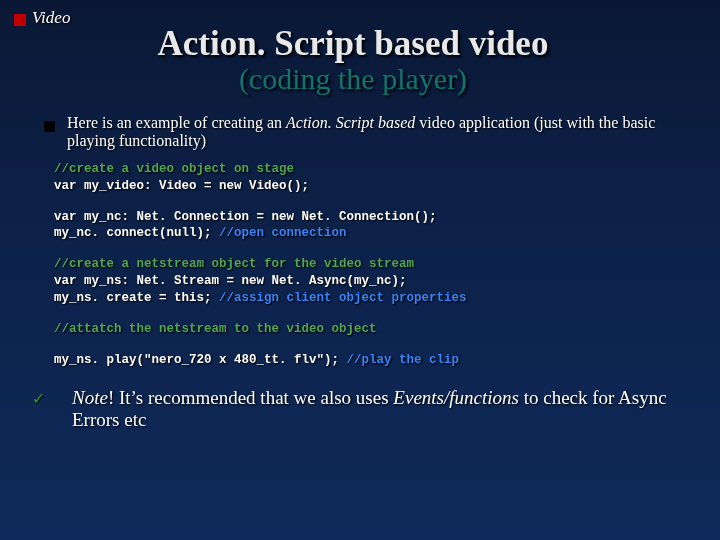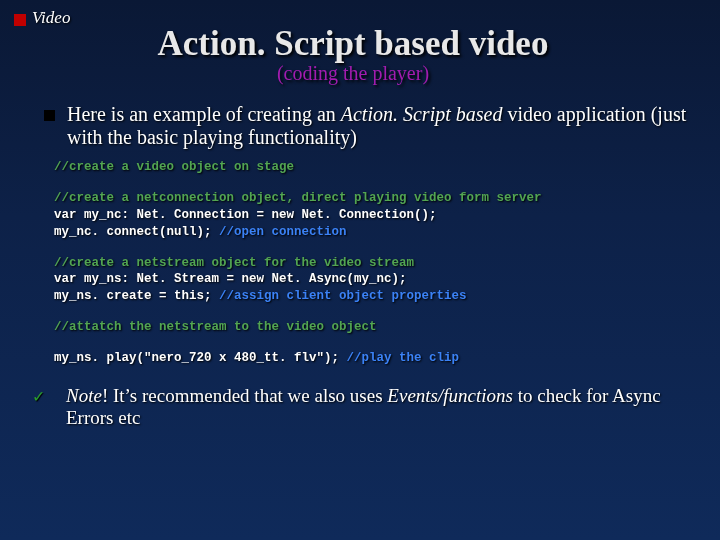--- a/index.html
+++ b/index.html
@@ -24,36 +24,36 @@
     text-shadow: 1px 1px 2px #000;
   }
   .title-block { text-align: center; margin-top: -4px; }
   .title {
     font-size: 35px;
     font-weight: bold;
     color: #e8e8e8;
     text-shadow: 2px 2px 3px #000;
   }
   .subtitle {
-    font-size: 20px;
-    color: #a21caf;
+    font-size: 30px;
+    color: #0f766e;
     text-shadow: 2px 2px 3px #000;
     margin-top: -2px;
   }
   .bullet-row {
     display: flex;
     align-items: flex-start;
     margin: 18px 0 6px 30px;
   }
   .black-sq {
     width: 11px; height: 11px; background: #000;
     margin-top: 7px; flex: 0 0 11px;
   }
   .intro {
-    font-size: 20px;
+    font-size: 16px;
     margin-left: 12px;
     line-height: 1.15;
     text-shadow: 1px 1px 2px #000;
   }
   .intro .ital { font-style: italic; }
   .code-region {
     margin: 10px 0 18px 40px;
     font-family: "Courier New", Courier, monospace;
     font-size: 12.5px;
     line-height: 1.35;
@@ -77,21 +77,21 @@
   }
   .check {
     color: #2a9d2a;
     font-size: 16px;
     margin-top: 2px;
     flex: 0 0 18px;
     text-shadow: 1px 1px 1px #000;
   }
   .note {
     font-size: 19px;
-    margin-left: 16px;
+    margin-left: 22px;
     line-height: 1.15;
     text-shadow: 1px 1px 2px #000;
   }
   .note .nb { font-style: italic; }
   .note .em2 { font-style: italic; }
 </style>
 </head>
 <body>
 
 <div class="topline">
@@ -107,24 +107,24 @@
 <div class="bullet-row">
   <div class="black-sq"></div>
   <div class="intro">
     <span>Here is an example of creating an </span><span class="ital">Action. Script based</span><span> video application (just with the basic playing functionality)</span>
   </div>
 </div>
 
 <div class="code-region">
   <div class="code-block">
     <div class="cmt">//create a video object on stage</div>
+    <div class="code">var my_video: Video = new Video();</div>
   </div>
 
   <div class="code-block">
-    <div class="cmt">//create a netconnection object, direct playing video form server</div>
     <div class="code">var my_nc: Net. Connection = new Net. Connection();</div>
     <div class="code"><span>my_nc. connect(null); </span><span class="inline-cmt">//open connection</span></div>
   </div>
 
   <div class="code-block">
     <div class="cmt">//create a netstream object for the video stream</div>
     <div class="code">var my_ns: Net. Stream = new Net. Async(my_nc);</div>
     <div class="code"><span>my_ns. create = this; </span><span class="inline-cmt">//assign client object properties</span></div>
   </div>
 

